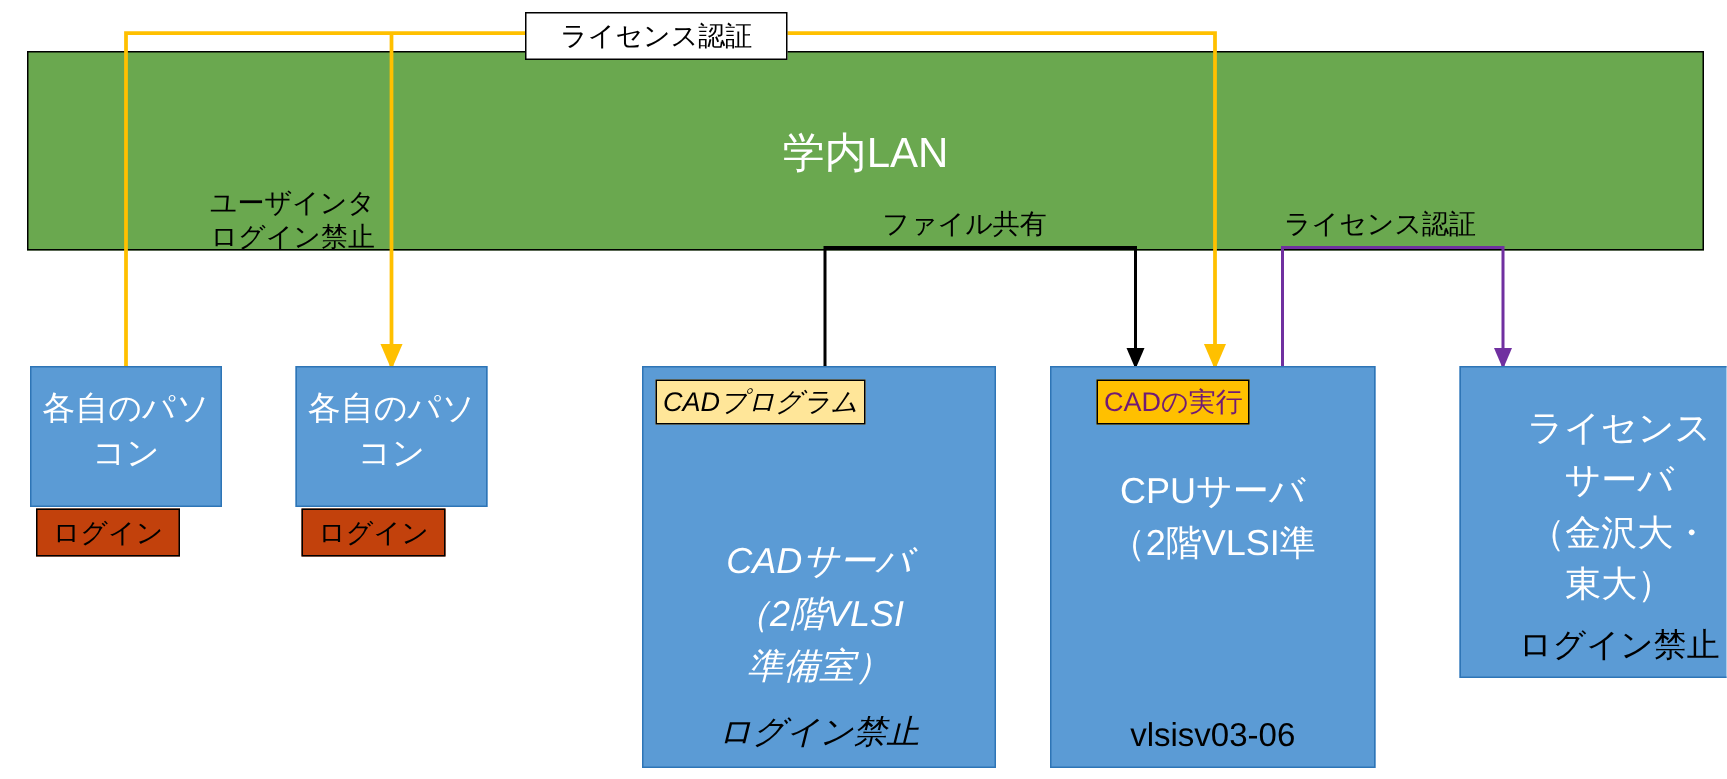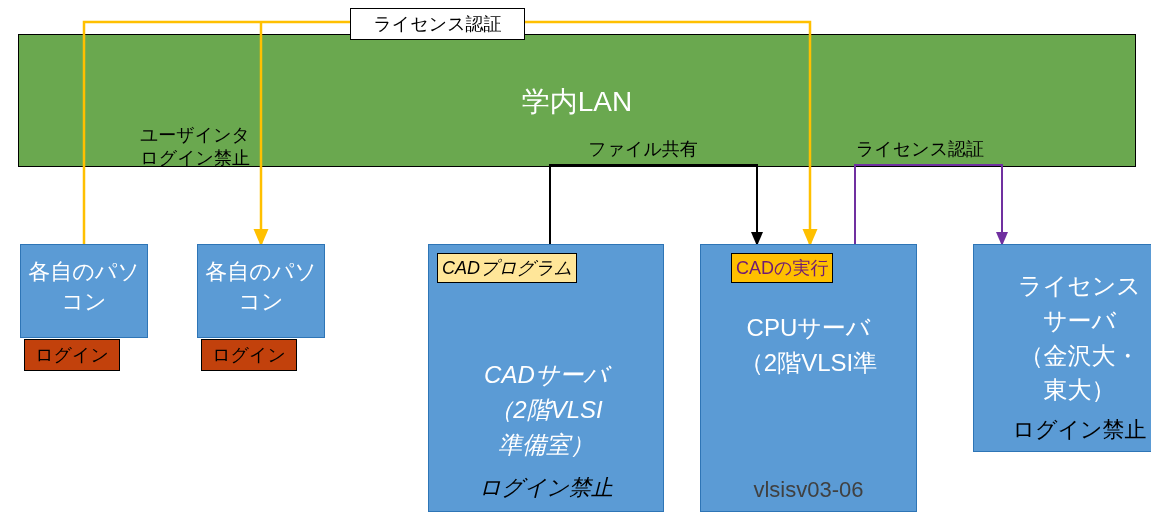--- a/index.html
+++ b/index.html
@@ -74,21 +74,21 @@
   </div>
   <div class="abs small" style="left:0;right:0;bottom:8px;color:#000;">ログイン禁止</div>
 </div>
 
 <div class="abs node" style="left:700px;top:244px;width:217px;height:268px;font-size:24px;">
   <div class="abs tag-orange" style="left:30px;top:8px;">CADの実行</div>
   <div class="abs" style="left:0;right:0;top:66px;line-height:1.45;">
     <div>CPUサーバ</div>
     <div>（2階VLSI準</div>
   </div>
-  <div class="abs small" style="left:0;right:0;bottom:8px;color:#404040;">vlsisv03‐06</div>
+  <div class="abs small" style="left:0;right:0;bottom:8px;color:#000000;">vlsisv03‐06</div>
 </div>
 
 <div class="abs node" style="left:973px;top:244px;width:213px;height:208px;font-size:24px;">
   <div class="abs" style="left:0;right:0;top:24px;line-height:1.45;">
     <div>ライセンス</div>
     <div>サーバ</div>
     <div>（金沢大・</div>
     <div>東大）</div>
   </div>
   <div class="abs small" style="left:0;right:0;bottom:6px;color:#000;">ログイン禁止</div>

